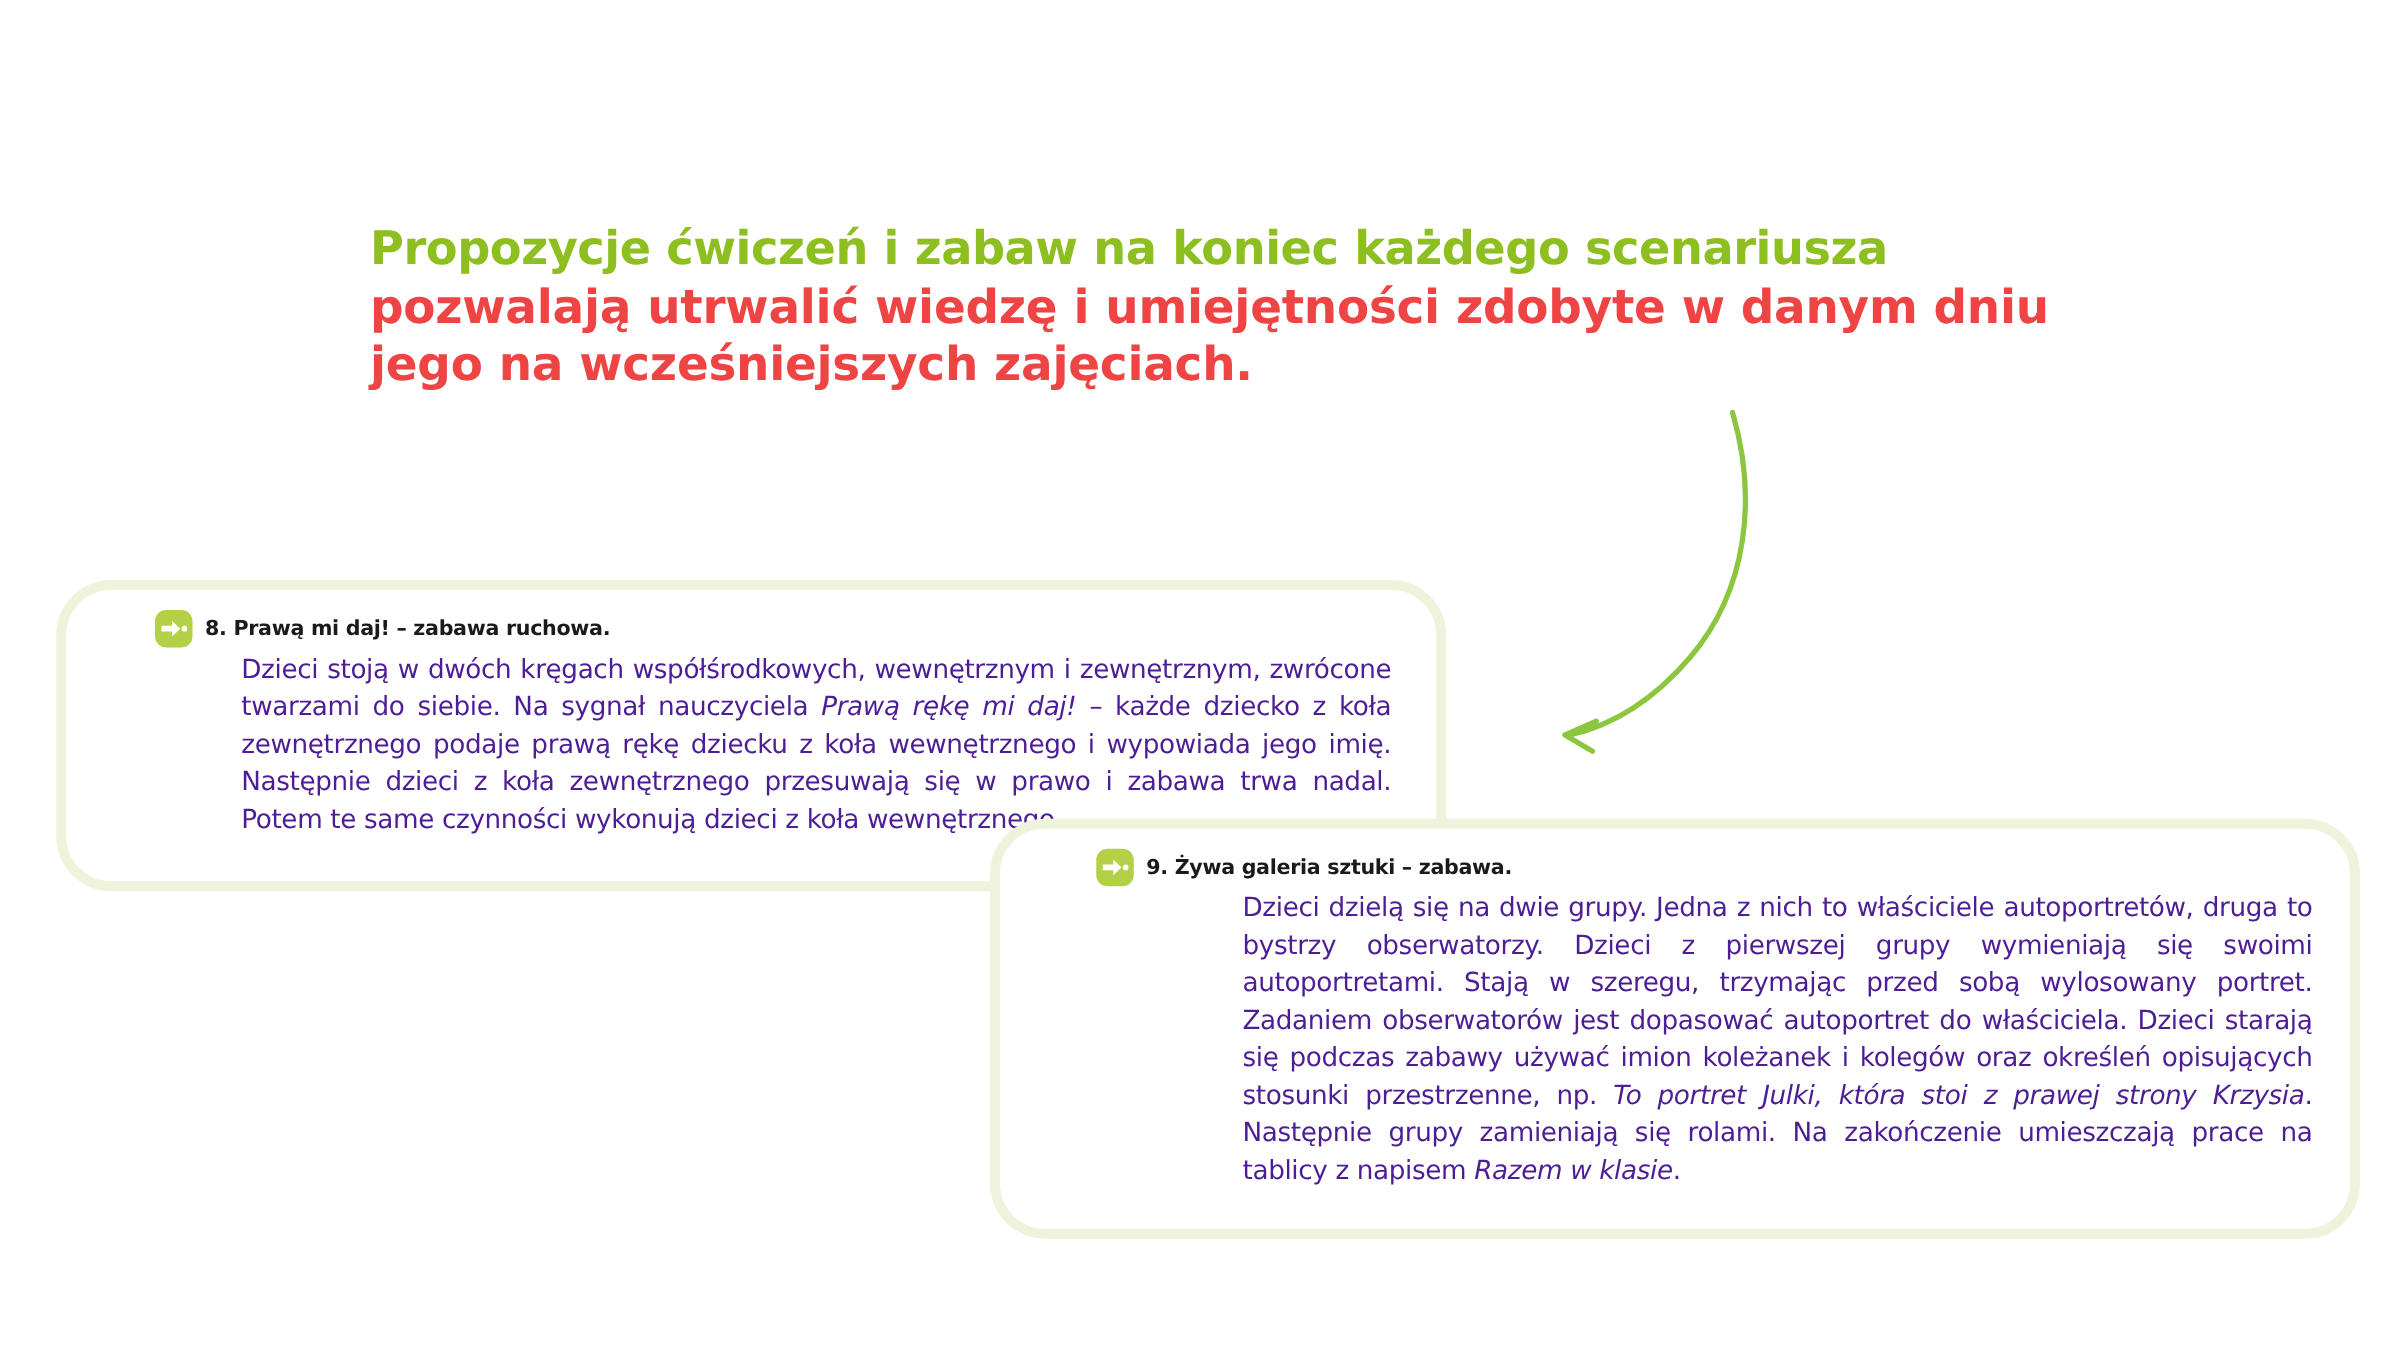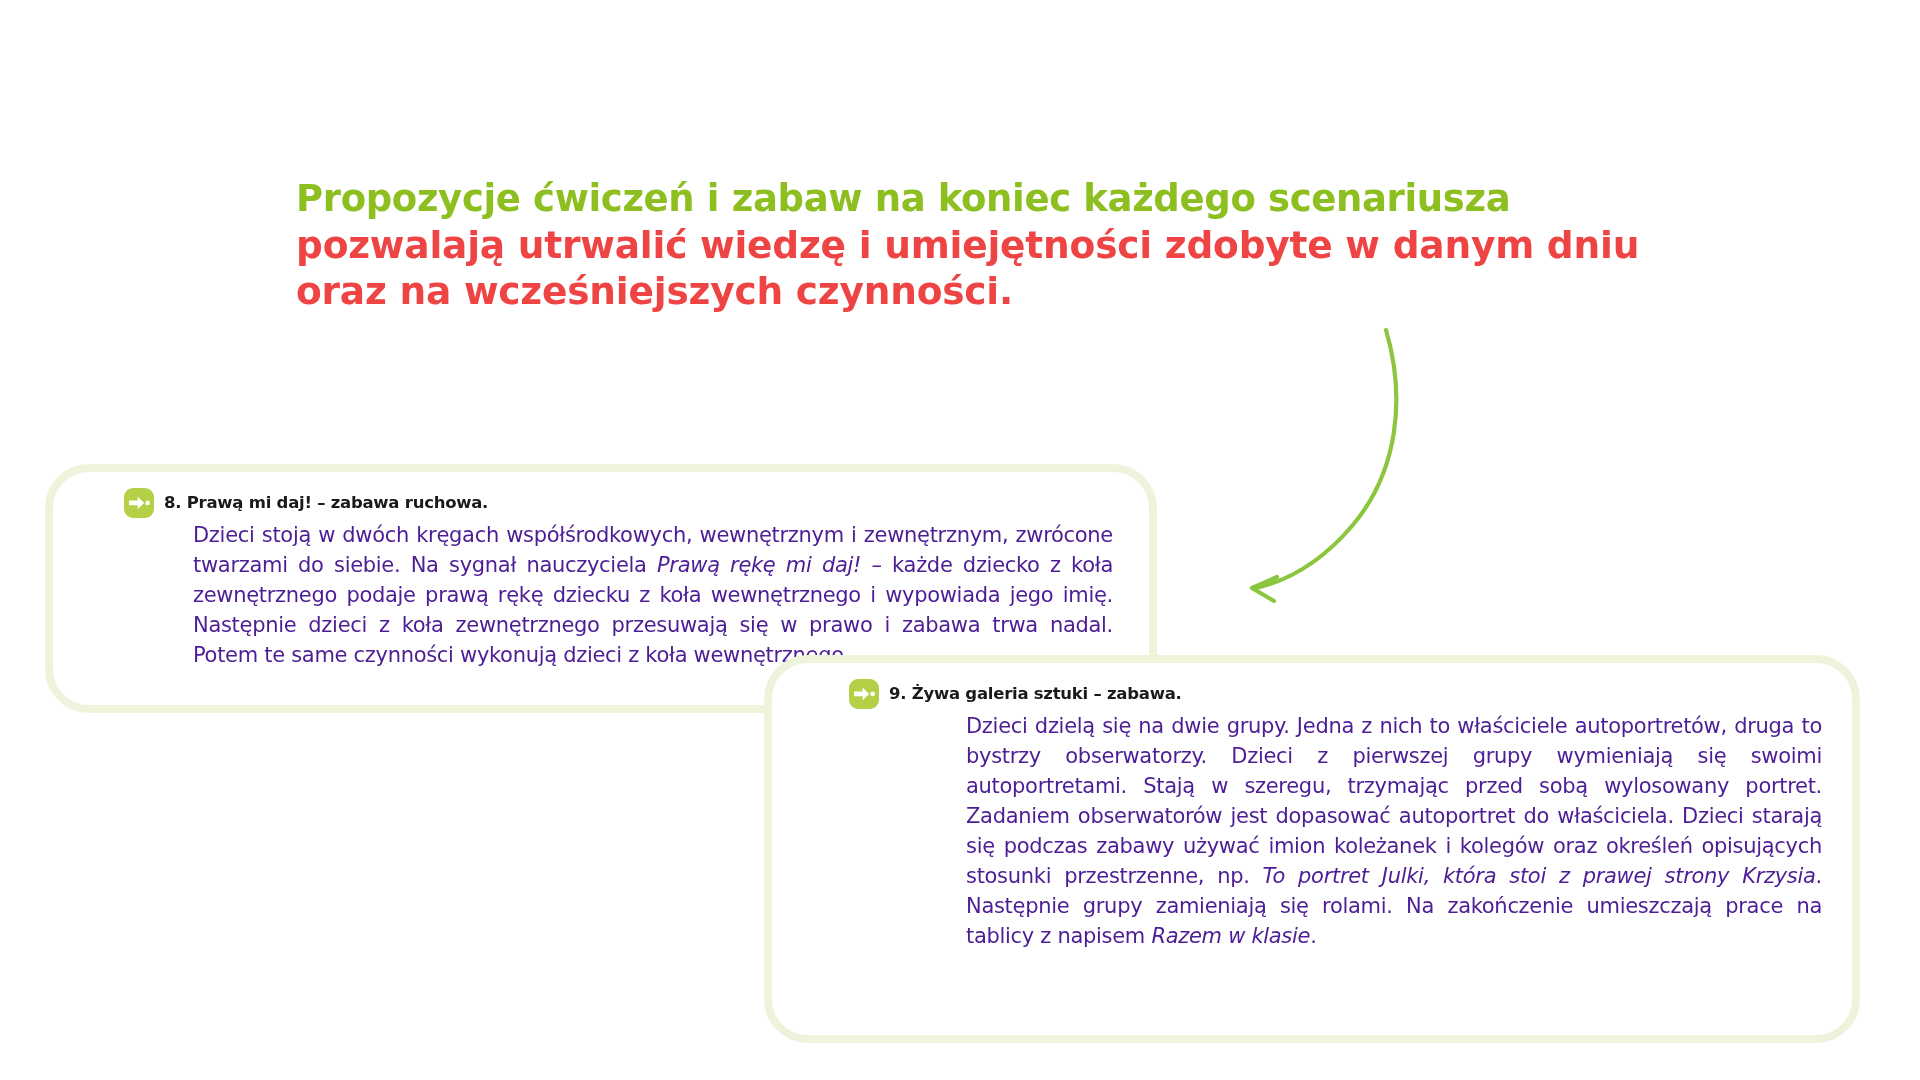--- a/index.html
+++ b/index.html
@@ -72,36 +72,36 @@
     text-justify: inter-word;
   }
   .tip-body i { font-style: italic; }
 
   
   #box-8 { left: 45px; top: 464px; width: 1112px; height: 249px; }
   #box-8 .tip-head { padding: 18px 0 0 71px; }
   #box-8 .tip-body { padding: 2px 36px 0 140px; }
 
   
-  #box-9 { left: 764px; top: 655px; width: 1096px; height: 388px; }
+  #box-9 { left: 792px; top: 655px; width: 1096px; height: 336px; }
   #box-9 .tip-head { padding: 18px 0 0 77px; }
   #box-9 .tip-body { padding: 2px 30px 0 146px; margin-left: 48px; }
 
   
   #arrow { position: absolute; left: 1200px; top: 300px; width: 260px; height: 320px; }
 </style>
 </head>
 <body>
 
 <div id="page">
 
   <div class="heading">
     <div class="line green">Propozycje ćwiczeń i zabaw na koniec każdego scenariusza</div>
     <div class="line dark">pozwalają utrwalić wiedzę i umiejętności zdobyte w danym dniu</div>
-    <div class="line dark">oraz na wcześniejszych czynności.</div>
+    <div class="line dark">jego na wcześniejszych zajęciach.</div>
   </div>
 
   <svg id="arrow" viewBox="0 0 260 320" fill="none" xmlns="http://www.w3.org/2000/svg">
     <path d="M186 30 C 206 98, 198 172, 152 226 C 117 267, 82 282, 56 288" stroke="#8cc63f" stroke-width="4.2" fill="none" stroke-linecap="round"></path>
     <path d="M52 288 L 77 277 M52 288 L 74 301" stroke="#8cc63f" stroke-width="4.2" fill="none" stroke-linecap="round" stroke-linejoin="round"></path>
   </svg>
 
   <div class="tipbox" id="box-8">
     <div class="inner">
       <div class="tip-head">

